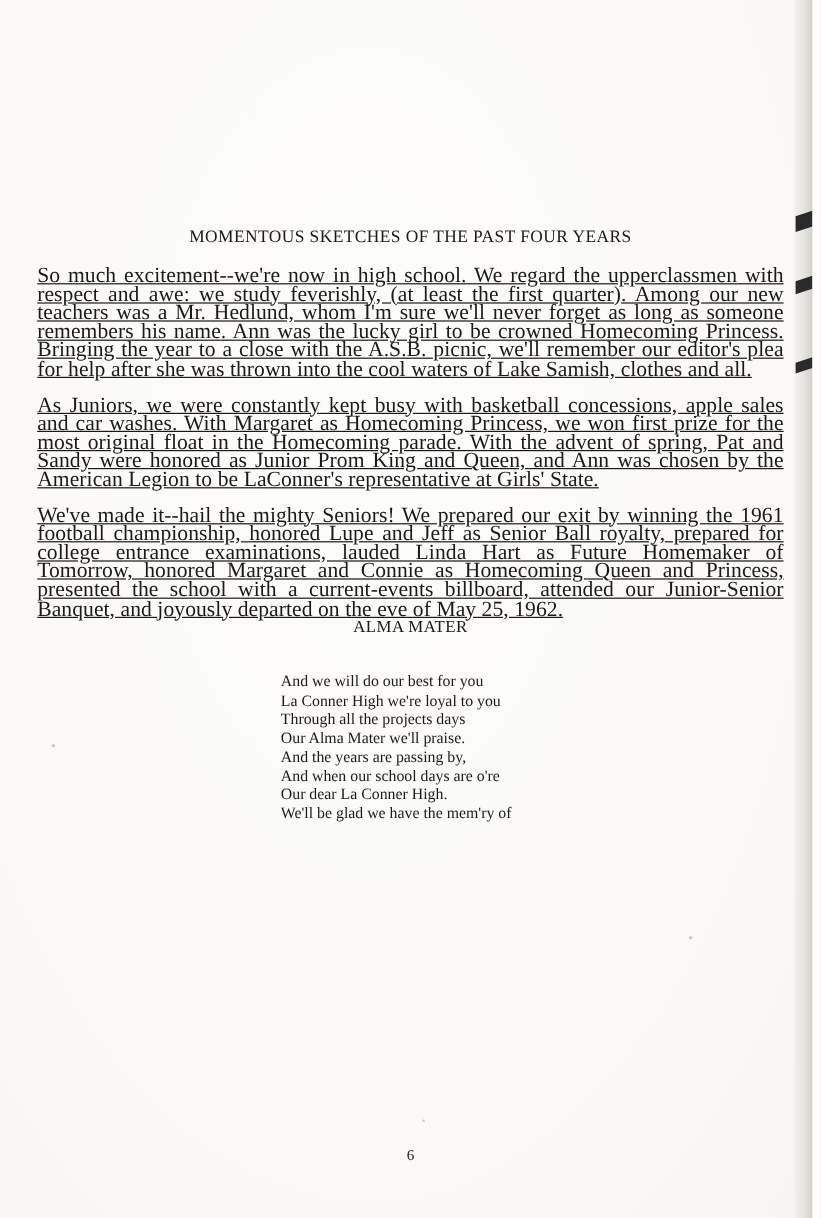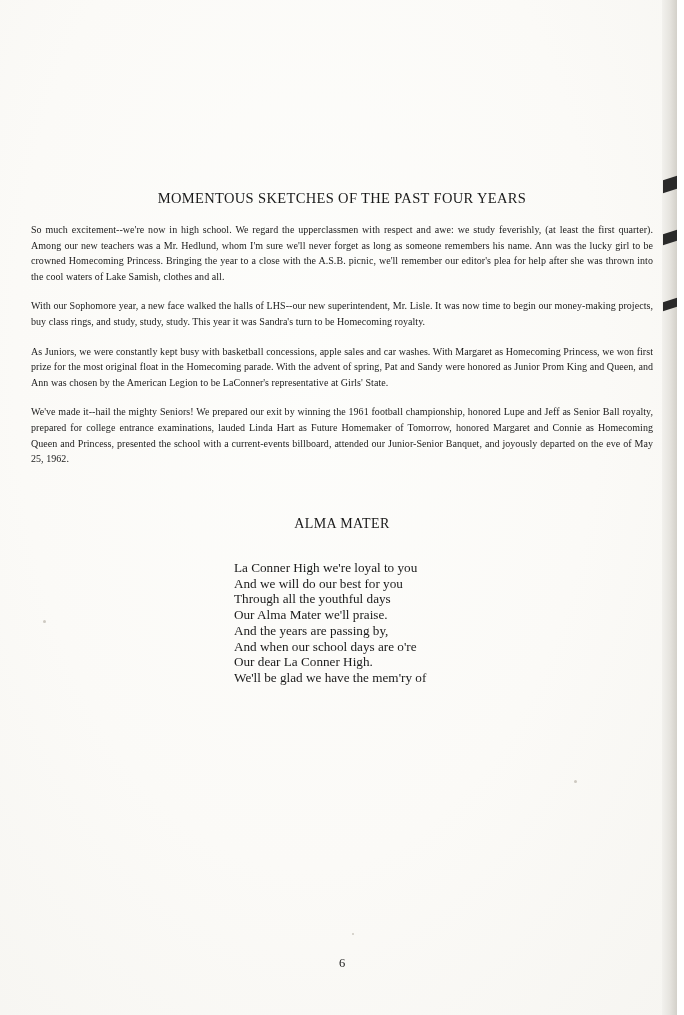--- a/index.html
+++ b/index.html
@@ -83,24 +83,25 @@
 
   .body-copy {
     position: absolute;
     top: 222px;
     left: 0;
     width: 622px;
   }
 
   .para {
     margin: 0 0 14px 0;
-    font-size: 10px;
+    font-size: 18px;
     line-height: 15.6px;
     text-align: justify;
     letter-spacing: 0.05px;
+    text-decoration: underline;
   }
 
   h2.alma-title {
     position: absolute;
     top: 516px;
     left: 0;
     width: 622px;
     margin: 0;
     text-align: center;
     font-size: 14px;
@@ -137,31 +138,30 @@
   <div class="speck" style="left:43px; top:620px; width:3px; height:3px;"></div>
   <div class="speck" style="left:574px; top:780px; width:3px; height:3px;"></div>
   <div class="speck" style="left:352px; top:933px; width:2px; height:2px;"></div>
 
   <div class="content">
 
     <h1 class="doc-title">MOMENTOUS SKETCHES OF THE PAST FOUR YEARS</h1>
 
     <div class="body-copy">
       <p class="para">So much excitement--we're now in high school. We regard the upperclassmen with respect and awe: we study feverishly, (at least the first quarter). Among our new teachers was a Mr. Hedlund, whom I'm sure we'll never forget as long as someone remembers his name. Ann was the lucky girl to be crowned Homecoming Princess. Bringing the year to a close with the A.S.B. picnic, we'll remember our editor's plea for help after she was thrown into the cool waters of Lake Samish, clothes and all.</p>
-      <p class="para">With our Sophomore year, a new face walked the halls of LHS--our new superintendent, Mr. Lisle. It was now time to begin our money-making projects, buy class rings, and study, study, study. This year it was Sandra's turn to be Homecoming royalty.</p>
       <p class="para">As Juniors, we were constantly kept busy with basketball concessions, apple sales and car washes. With Margaret as Homecoming Princess, we won first prize for the most original float in the Homecoming parade. With the advent of spring, Pat and Sandy were honored as Junior Prom King and Queen, and Ann was chosen by the American Legion to be LaConner's representative at Girls' State.</p>
       <p class="para">We've made it--hail the mighty Seniors!  We prepared our exit by winning the 1961 football championship, honored Lupe and Jeff as Senior Ball royalty, prepared for college entrance examinations, lauded Linda Hart as Future Homemaker of Tomorrow, honored Margaret and Connie as Homecoming Queen and Princess, presented the school with a current-events billboard, attended our Junior-Senior Banquet, and joyously departed on the eve of May 25, 1962.</p>
     </div>
 
     <h2 class="alma-title">ALMA MATER</h2>
 
     <div class="lyrics">
+      <div class="lyric-line">And we will do our best for you</div>
       <div class="lyric-line">La Conner High we're loyal to you</div>
-      <div class="lyric-line">And we will do our best for you</div>
-      <div class="lyric-line">Through all the youthful days</div>
+      <div class="lyric-line">Through all the projects days</div>
       <div class="lyric-line">Our Alma Mater we'll praise.</div>
       <div class="lyric-line">And the years are passing by,</div>
       <div class="lyric-line">And when our school days are o're</div>
       <div class="lyric-line">Our dear La Conner High.</div>
       <div class="lyric-line">We'll be glad we have the mem'ry of</div>
     </div>
 
     <div class="folio">6</div>
   </div>
 

